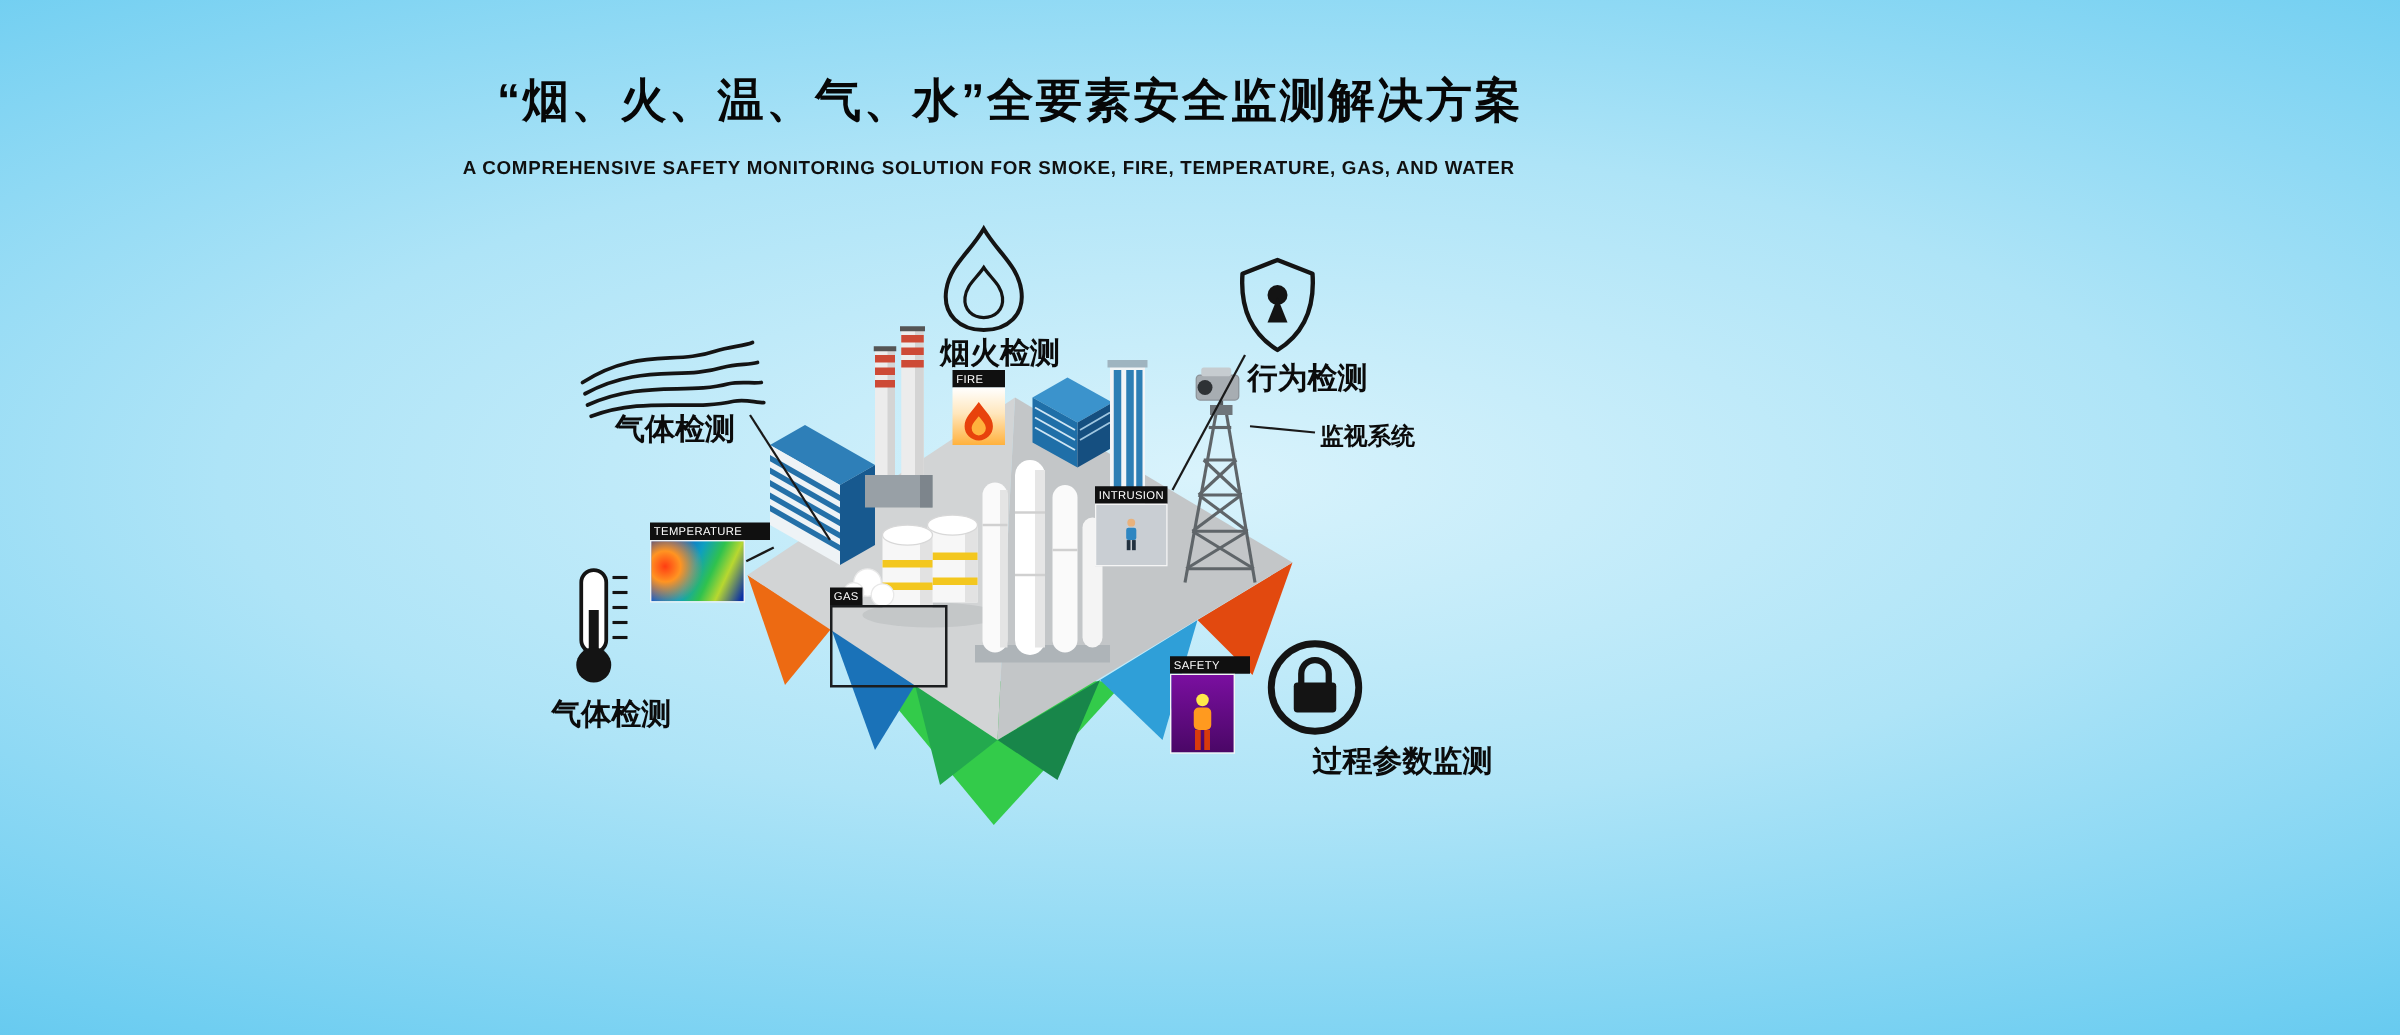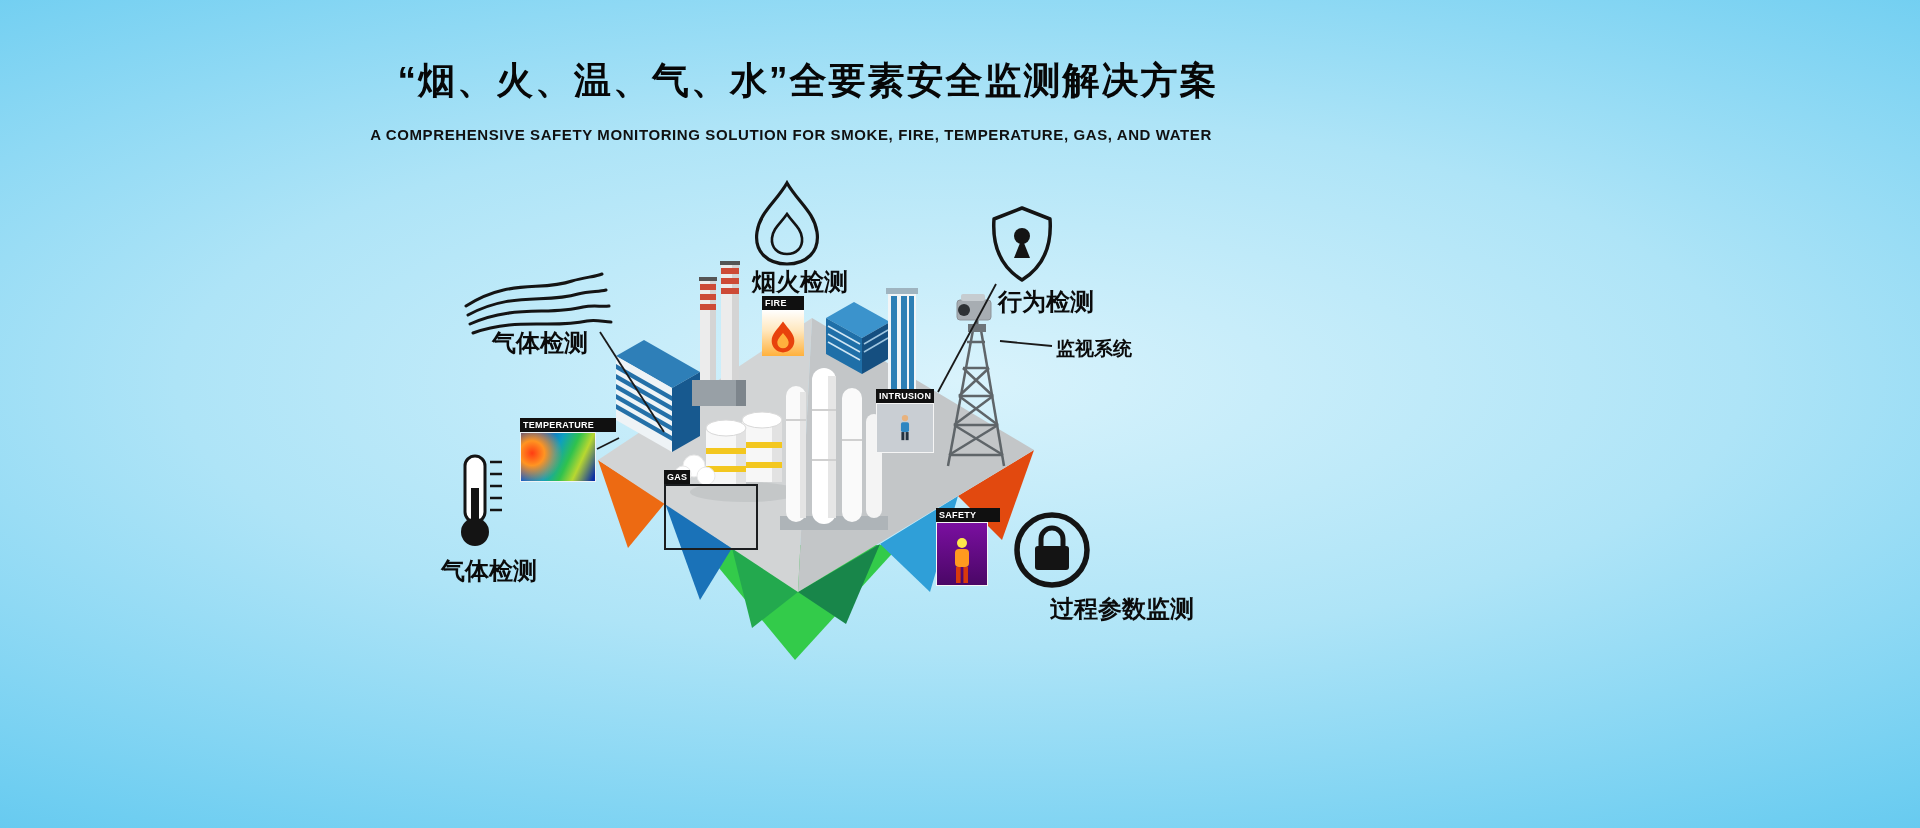--- a/index.html
+++ b/index.html
@@ -23,21 +23,21 @@
   svg.scene { position:absolute; left:0; top:0; width:1920px; height:828px; }
 
   .callout-label {
     position:absolute; font-size:24px; font-weight:700; color:#0b0b0b; white-space:nowrap;
   }
   .callout-label.big { font-size:19px; }
 
   .scene-badge { position:absolute; }
   .badge-bar {
     display:block; width:100%; background:#101010; color:#ffffff;
-    font-size:9px; font-weight:700; letter-spacing:.3px; padding:2px 3px; line-height:1.15;
+    font-size:9px; font-weight:400; letter-spacing:.3px; padding:2px 3px; line-height:1.15;
   }
   .badge-bar.tab { width:max-content;margin-top:41px; }
 
   .thermal {
     width:76px; height:50px; border:1px solid #eef2f5;
     background:
       radial-gradient(circle at 15% 42%, #ff3d12 0%, #ff9422 18%, rgba(255,148,34,0) 44%),
       linear-gradient(115deg, #0a2fa6 0%, #1458cc 22%, #0e9fc0 45%, #2fc24e 62%, #b8d830 76%, #0a2fa6 97%);
   }
   .fire-img {
@@ -259,21 +259,21 @@
     <div class="intrusion-img">
       <svg width="18" height="32" viewBox="0 0 20 32">
         <circle cx="10" cy="5" r="3.5" fill="#e8b27d"></circle>
         <rect x="5.5" y="9.5" width="9" height="11" rx="2" fill="#2e86c1"></rect>
         <rect x="6" y="20.5" width="3.3" height="9" fill="#22313f"></rect>
         <rect x="10.7" y="20.5" width="3.3" height="9" fill="#22313f"></rect>
       </svg>
     </div>
   </div>
 
-  <div class="scene-badge" style="left:936px; top:508px; width:64px;">
+  <div class="scene-badge" style="left:936px; top:525px; width:64px;">
     <span class="badge-bar">SAFETY</span>
     <div class="safety-img">
       <svg width="24" height="48" viewBox="0 0 24 48">
         <circle cx="12" cy="6" r="5" fill="#ffe84a"></circle>
         <rect x="5" y="12" width="14" height="18" rx="4" fill="#ff9a1f"></rect>
         <rect x="6" y="30" width="4.6" height="16" fill="#d83a0c"></rect>
         <rect x="13.4" y="30" width="4.6" height="16" fill="#d83a0c"></rect>
       </svg>
     </div>
   </div>

